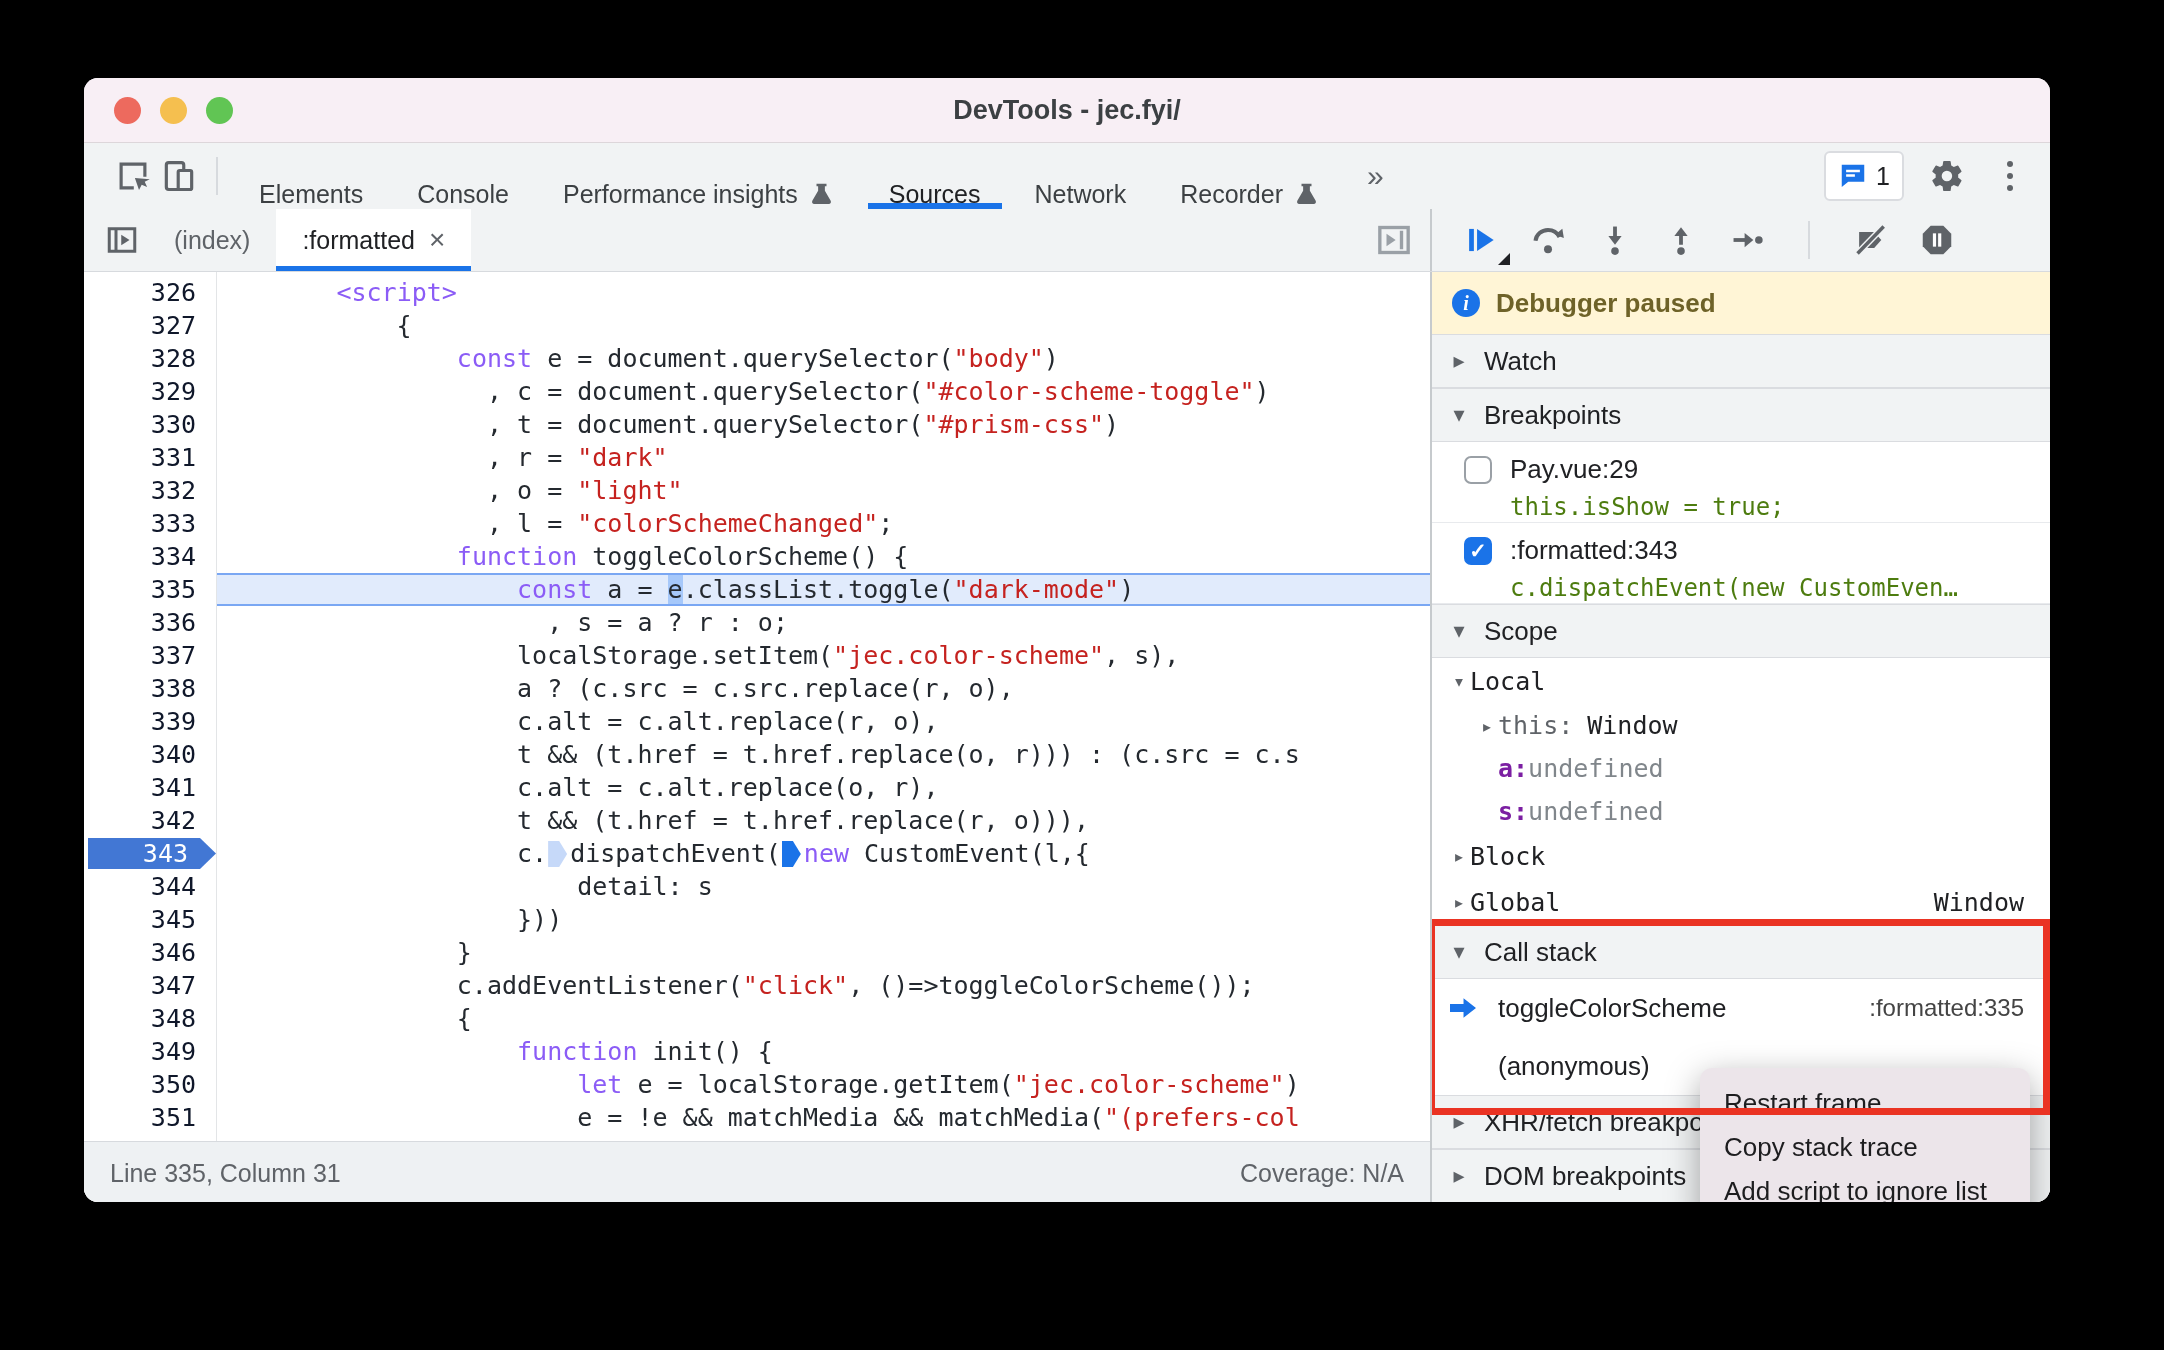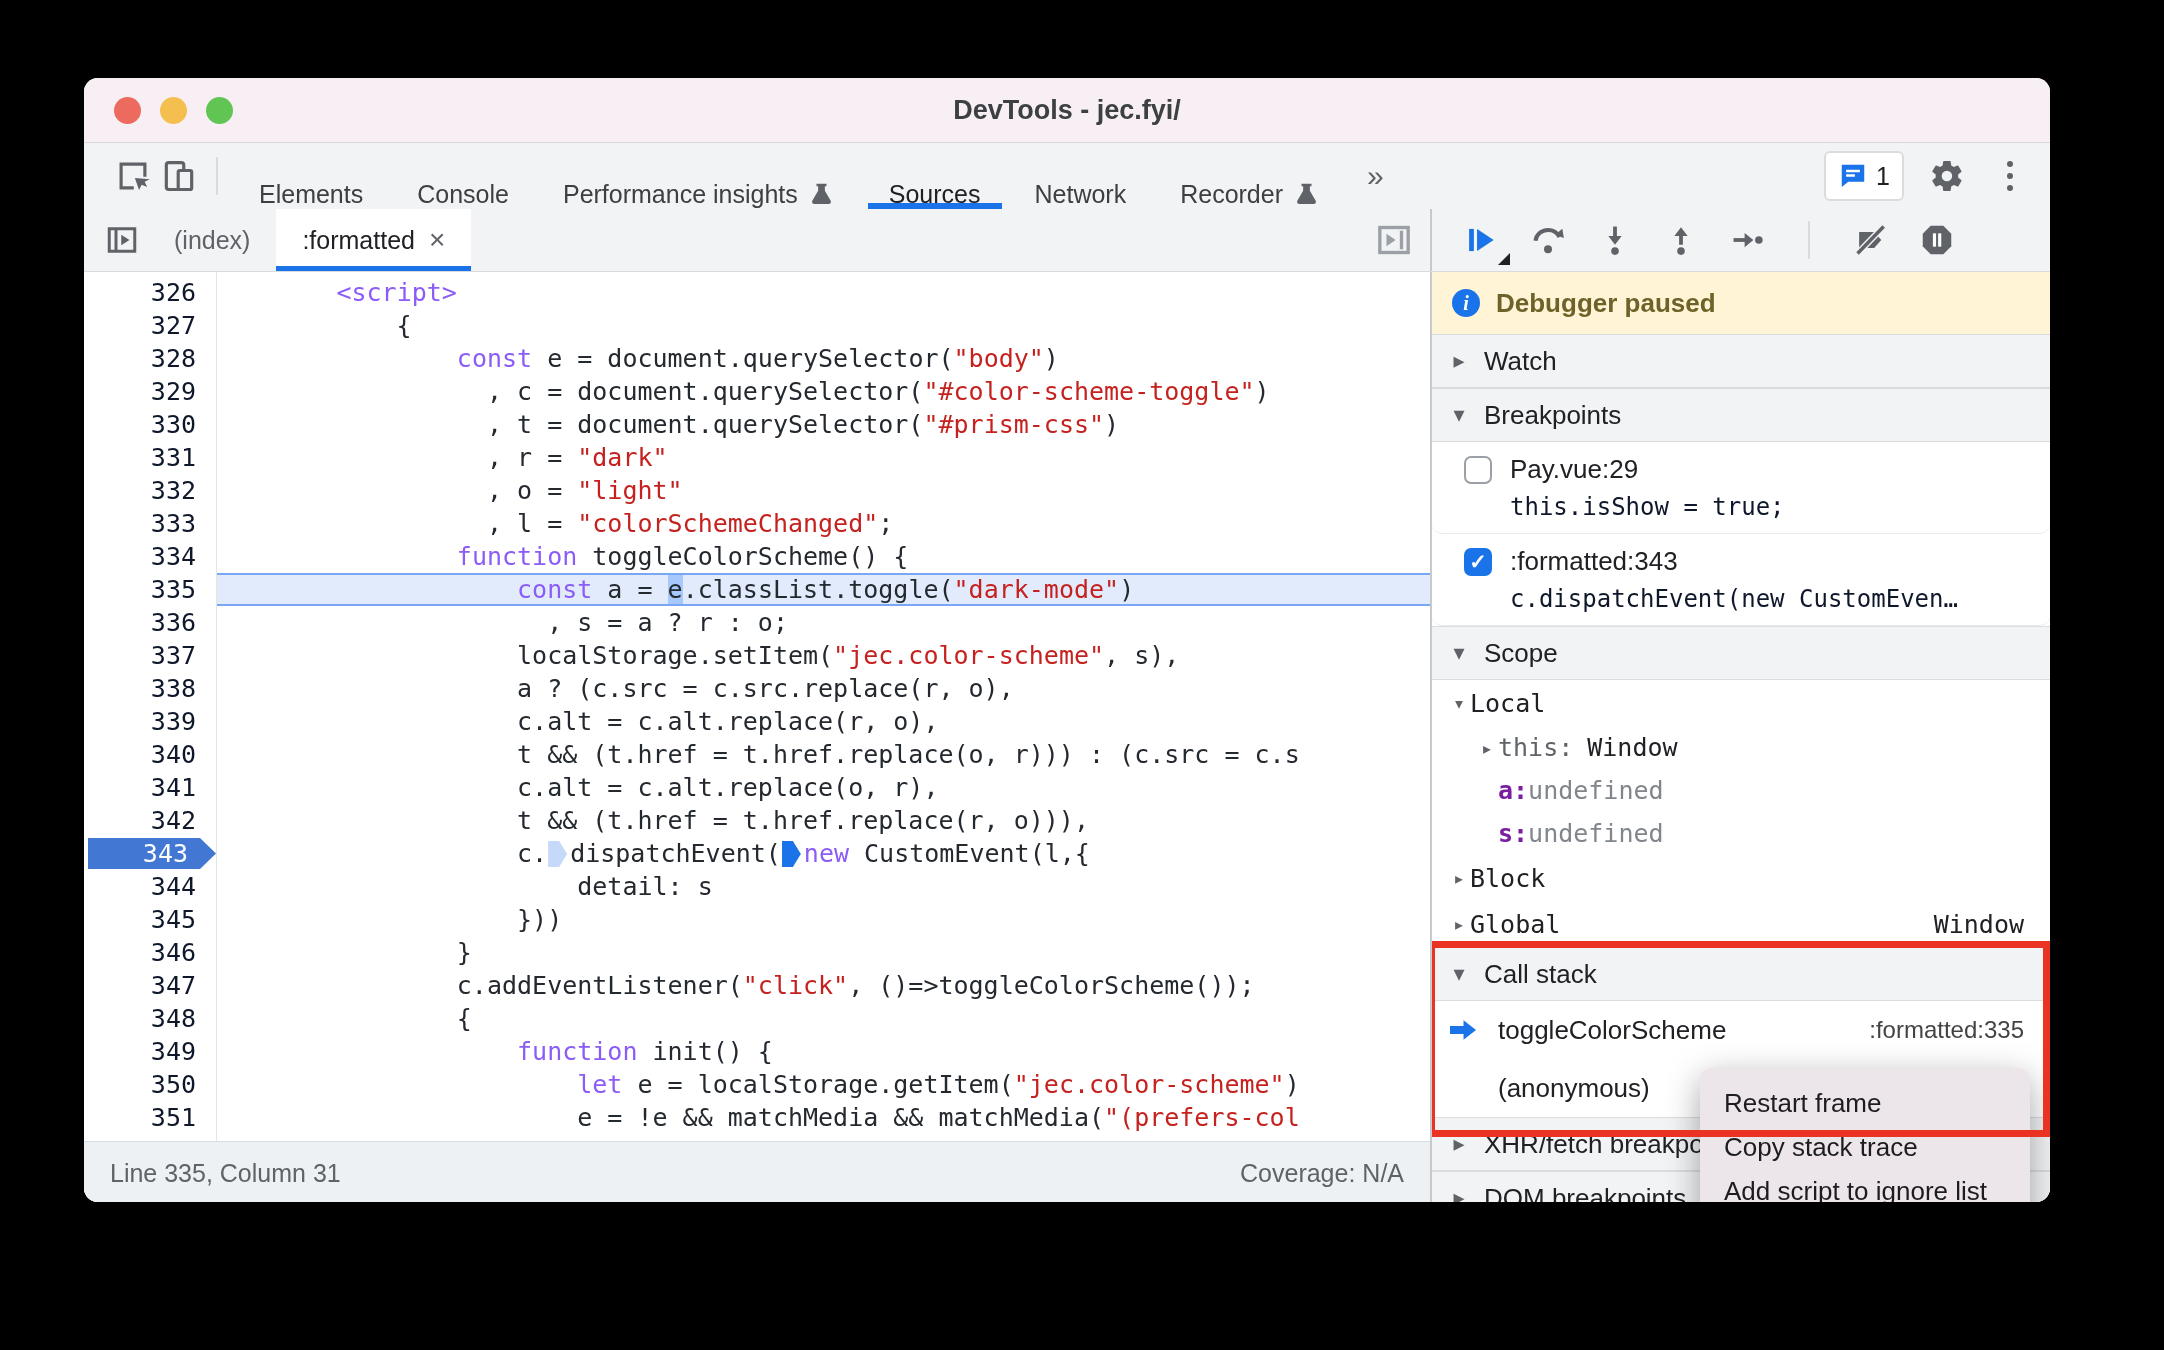--- a/index.html
+++ b/index.html
@@ -65,26 +65,26 @@
              justify-content:space-between;padding:0 26px;font-size:25px;color:#5f6368;}
   
   .sidebar{flex:1;background:#fff;position:relative;overflow:hidden;color:#202124;}
   .banner{height:62px;background:#fff5d6;display:flex;align-items:center;gap:16px;padding-left:20px;
           font-size:26px;font-weight:bold;color:#6e6228;}
   .infoi{width:28px;height:28px;border-radius:50%;background:#1a73e8;color:#fff;display:flex;align-items:center;
          justify-content:center;font:italic bold 20px "Liberation Serif",serif;flex:0 0 28px;}
   .sec{height:54px;background:#f1f3f4;border-top:1px solid #dadce0;border-bottom:1px solid #dadce0;
        display:flex;align-items:center;gap:14px;padding-left:16px;font-size:26px;color:#202124;box-sizing:border-box;}
   .tri{color:#5f6368;font-size:22px;width:22px;text-align:center;}
-  .bpitem{padding:12px 0 12px 32px;border-bottom:1px solid #e8eaed;background:#fff;border-radius:10px;}
+  .bpitem{padding:12px 0 1px 32px;border-bottom:1px solid #e8eaed;background:#fff;}
   .bprow1{display:flex;align-items:center;gap:18px;font-size:26px;}
   .cb{width:28px;height:28px;border:2px solid #9aa0a6;border-radius:7px;background:#fff;box-sizing:border-box;
       display:flex;align-items:center;justify-content:center;font-size:21px;color:#fff;}
   .cb.checked{background:#1a73e8;border-color:#1a73e8;font-weight:bold;}
-  .bpcode{margin:8px 0 0 46px;font-family:"DejaVu Sans Mono",monospace;font-size:24px;color:#0f172a;
+  .bpcode{margin:8px 0 0 46px;font-family:"DejaVu Sans Mono",monospace;font-size:24px;color:#4d7c0f;
           white-space:nowrap;overflow:hidden;}
   .srow{display:flex;align-items:center;font-family:"DejaVu Sans Mono",monospace;font-size:25px;padding-left:16px;}
   .srow .tri{font-size:20px;}
   .sg{height:46px;} .si{height:43px;padding-left:44px;}
   .keythis{color:#5f6368;} .keyvar{color:#7b1fa2;font-weight:bold;}
   .sval{color:#202124;margin-left:14px;} .sund{color:#80868b;}
   .sright{margin-left:auto;padding-right:26px;color:#202124;}
   .frame{height:58px;display:flex;align-items:center;padding:0 26px 0 66px;position:relative;font-size:26px;background:#fff;}
   .frame .loc{margin-left:auto;font-size:24px;color:#444;}
   .csarrow{position:absolute;left:18px;width:26px;height:22px;background:#1a73e8;

